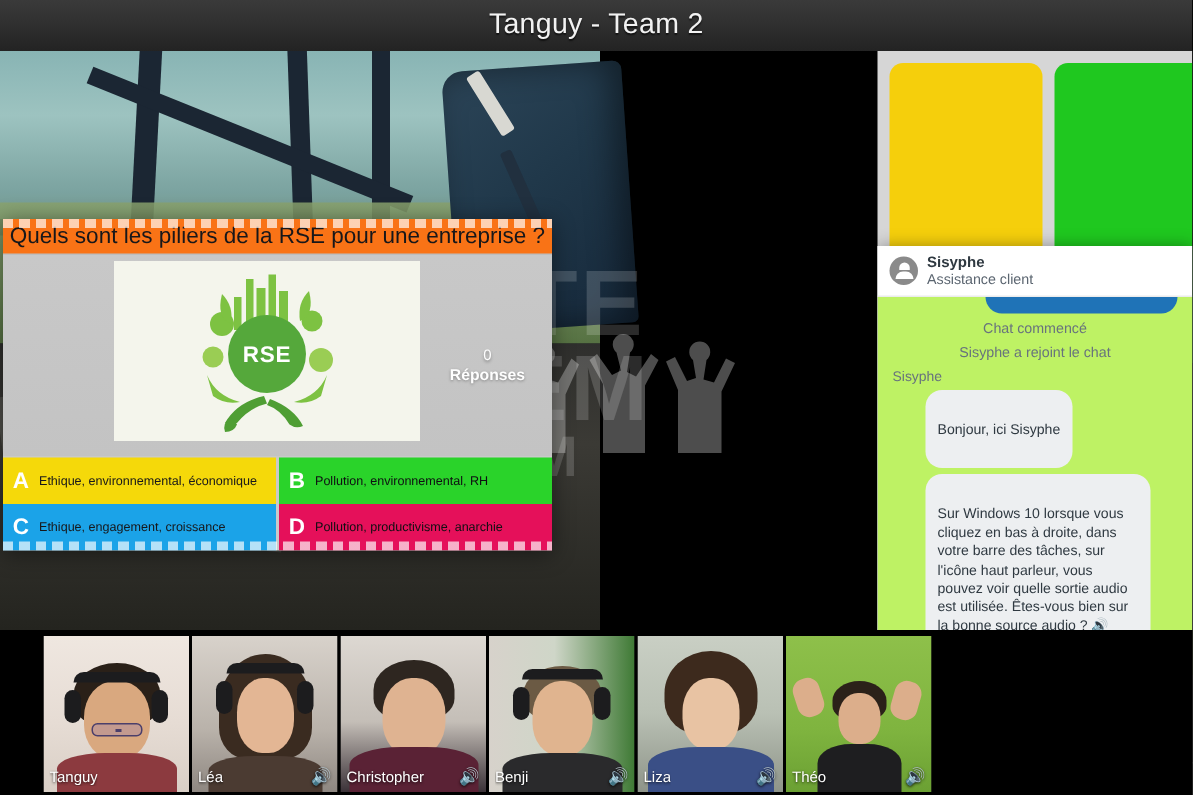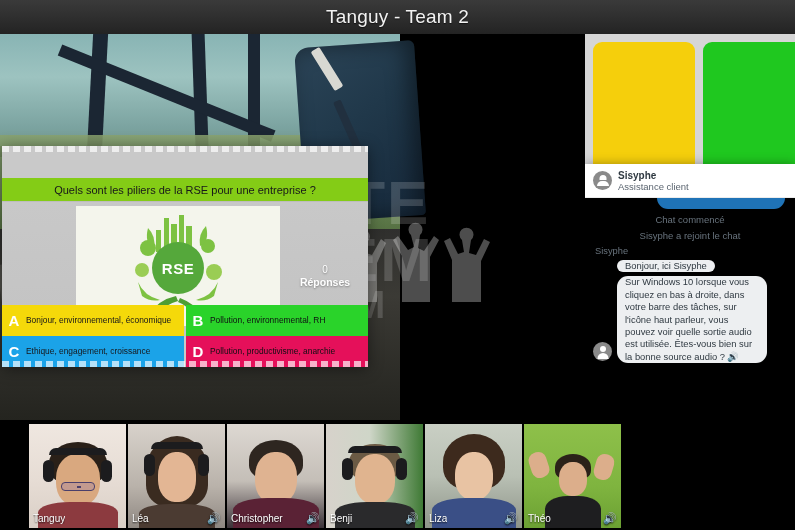--- a/index.html
+++ b/index.html
@@ -102,24 +102,24 @@
   }
 
   
   .quiz {
     position: absolute; left: 2px; top: 112px; width: 366px; height: 221px;
     background: #c9c9c9;
     box-shadow: 0 2px 14px rgba(0,0,0,.45);
     overflow: hidden;
   }
   .quiz-q {
-    height: 24px; background: #84cc16;
+    height: 24px; background: #f97316;
     display: flex; align-items: center; justify-content: center;
-    font-size: 11px; color: #17171a; font-weight: 400;
-    border-bottom: 1px solid #bdbdbd; white-space: nowrap; margin-top: 32px;
+    font-size: 15px; color: #17171a; font-weight: 400;
+    border-bottom: 1px solid #bdbdbd; white-space: nowrap;
   }
   .quiz-body { position: relative; height: 134px; background: linear-gradient(to bottom,#c8c8c8,#c3c3c3); }
   .quiz-img {
     position: absolute; left: 74px; top: 4px; width: 204px; height: 120px;
     background: #f4f5ec;
     display: flex; align-items: center; justify-content: center;
   }
   .rse-wrap { position: relative; width: 120px; height: 108px; }
   .rse-circle {
     position: absolute; left: 34px; top: 30px; width: 52px; height: 52px;
@@ -201,34 +201,34 @@
   .avatar .head { position: absolute; left: 50%; top: 4px; width: 7px; height: 5px; background:#fff; border-radius: 4px 4px 0 0; transform: translateX(-50%); }
   .avatar .body { position: absolute; left: 50%; top: 10px; width: 12px; height: 5px; background:#fff; border-radius: 5px 5px 0 0; transform: translateX(-50%); }
   .avatar.round .head { top: 3.5px; width: 6px; height: 6px; border-radius: 50%; }
   .avatar.round .body { top: 11px; width: 11px; height: 6px; border-radius: 6px 6px 0 0; }
   .agent-names { display: flex; flex-direction: column; line-height: 11px; }
   .agent-name { font-size: 10px; font-weight: 700; color: #2f3941; }
   .agent-role { font-size: 9.5px; color: #5b6570; }
 
   .chat-log {
     flex: 1 1 auto; overflow: hidden; position: relative;
-    padding: 0 8px 4px 8px; background: #000000;
+    padding: 0 8px 4px 8px; background: #bef264;
   }
   .bubble-out-cut {
     margin: 0 0 0 auto; width: 128px; height: 11px;
     background: #1f73b7; border-radius: 0 0 11px 11px;
     overflow: hidden; margin-right: 2px;
   }
   .sys-line {
     text-align: center; color: #68737d; font-size: 9.5px; margin: 5px 0 2px 0;
   }
   .sender { font-size: 9.3px; color: #68737d; margin: 5px 0 3px 2px; }
   .bubble-in {
     background: #edeff1; color: #2f3941; font-size: 9.4px; line-height: 12.4px;
-    border-radius: 11px; padding: 0 8px; display: inline-block; max-width: 150px;
+    border-radius: 11px; padding: 20px 8px; display: inline-block; max-width: 150px;
   }
   .msg-row { display: flex; align-items: flex-end; gap: 5px; margin-top: 4px; }
   .msg-row .avatar { margin-bottom: 2px; }
   .msg-row .spacer { width: 19px; flex: 0 0 19px; }
 
   .composer { flex: 0 0 auto; padding: 6px 8px 0 8px; background:#fff; }
   .composer .box {
     width: 100%; height: 52px; border: 1px solid #d8dcde; border-radius: 4px;
     padding: 6px 7px; font-size: 9.6px; color: #a8acb1; position: relative;
   }
@@ -353,21 +353,21 @@
         </div>
         <div class="resp-count">
           <div class="num">0</div>
           <div class="lbl">Réponses</div>
         </div>
       </div>
       <div class="quiz-answers">
         <div class="ans-row">
           <div class="ans a">
             <span class="letter">A</span>
-            <span class="txt">Bonjour, environnemental, économique</span>
+            <span class="txt">Ethique, environnemental, économique</span>
           </div>
           <div class="ans b">
             <span class="letter">B</span>
             <span class="txt">Pollution, environnemental, RH</span>
           </div>
         </div>
         <div class="ans-row">
           <div class="ans c">
             <span class="letter">C</span>
             <span class="txt">Ethique, engagement, croissance</span>

